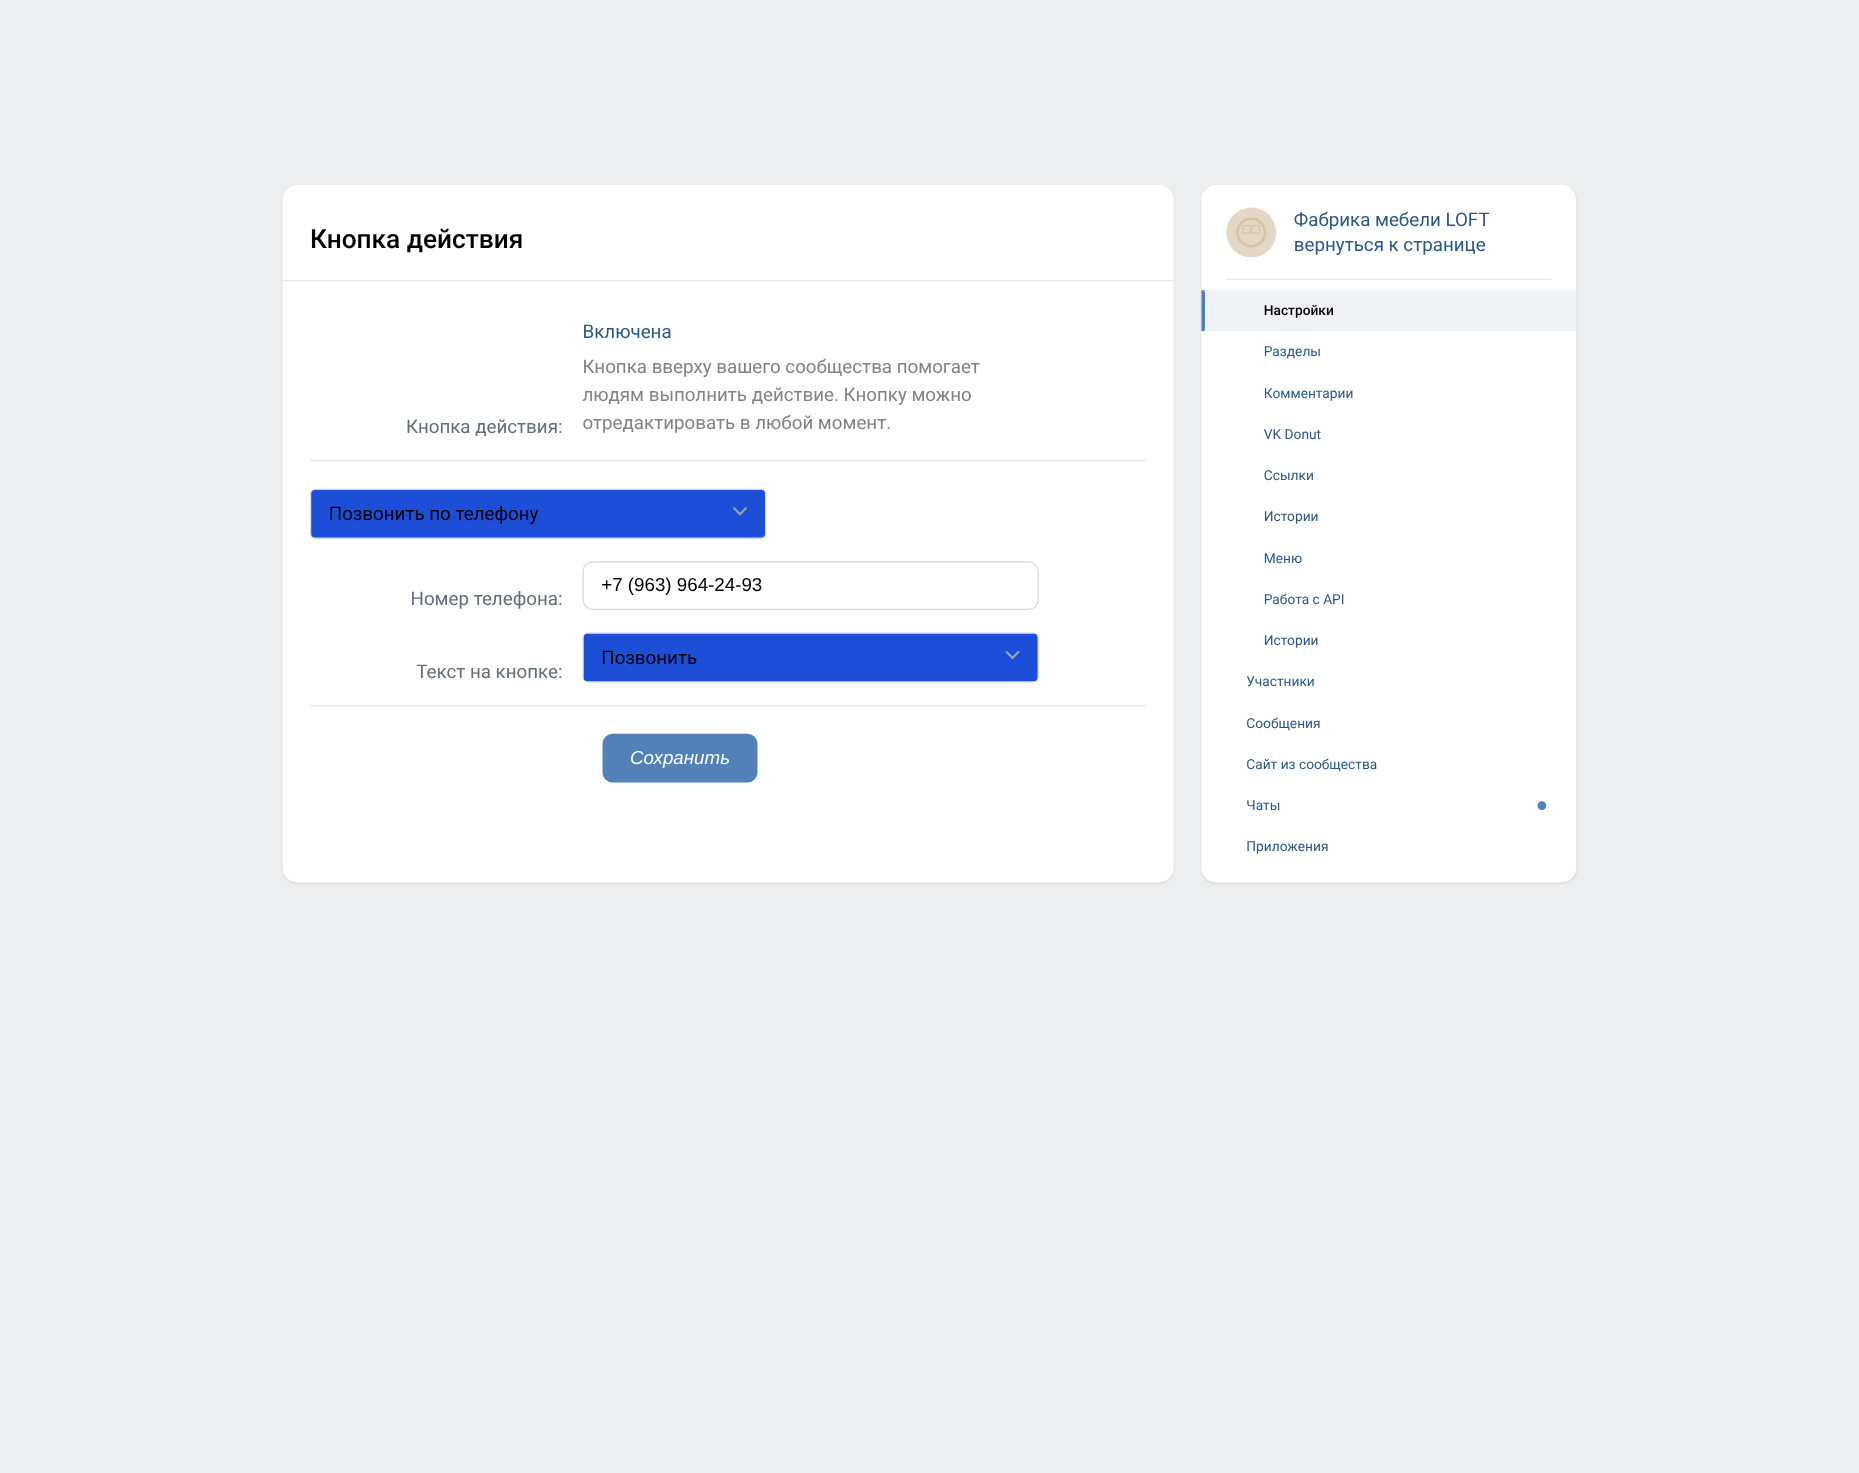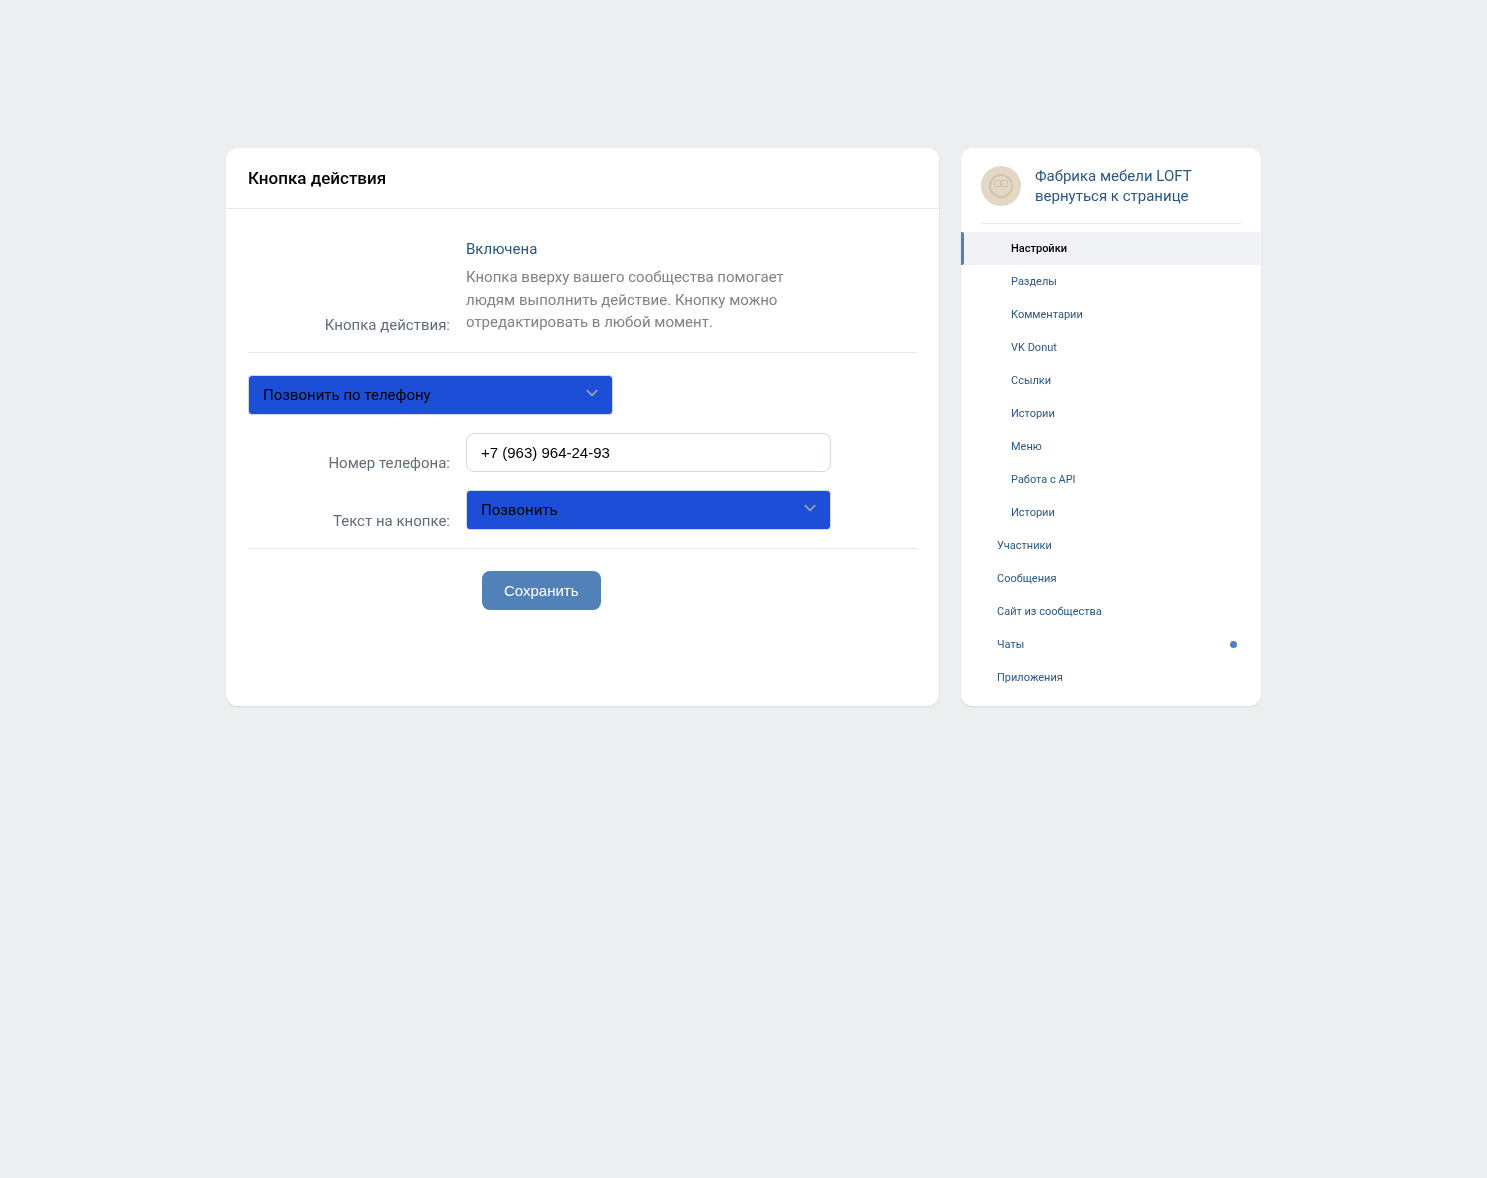--- a/index.html
+++ b/index.html
@@ -25,23 +25,24 @@
       background: #fff;
       border-radius: 12px;
       box-shadow: 0 1px 2px rgba(0,0,0,0.08);
       overflow: hidden;
     }
     .panel-header {
       padding: 20px 22px;
       border-bottom: 1px solid #e7e8ec;
     }
     .panel-title {
-      font-size: 17px;
+      font-size: 21px;
       font-weight: 500;
       color: #000;
+      margin-top: 12px;
     }
     .panel-body {
       padding: 24px 22px 22px 22px;
     }
     .form-row {
       display: flex;
       margin-bottom: 18px;
       align-items: flex-end;
     }
     .form-label {
@@ -106,20 +107,21 @@
     }
     .save-button {
       background: #5181b8;
       color: #fff;
       border: none;
       border-radius: 8px;
       padding: 11px 22px;
       font-size: 15px;
       cursor: pointer;
       margin-left: 234px;
+      font-style: italic;
     }
     .sidebar {
       width: 300px;
       background: #fff;
       border-radius: 12px;
       box-shadow: 0 1px 2px rgba(0,0,0,0.08);
       overflow: hidden;
       padding-bottom: 12px;
     }
     .sidebar-header {

